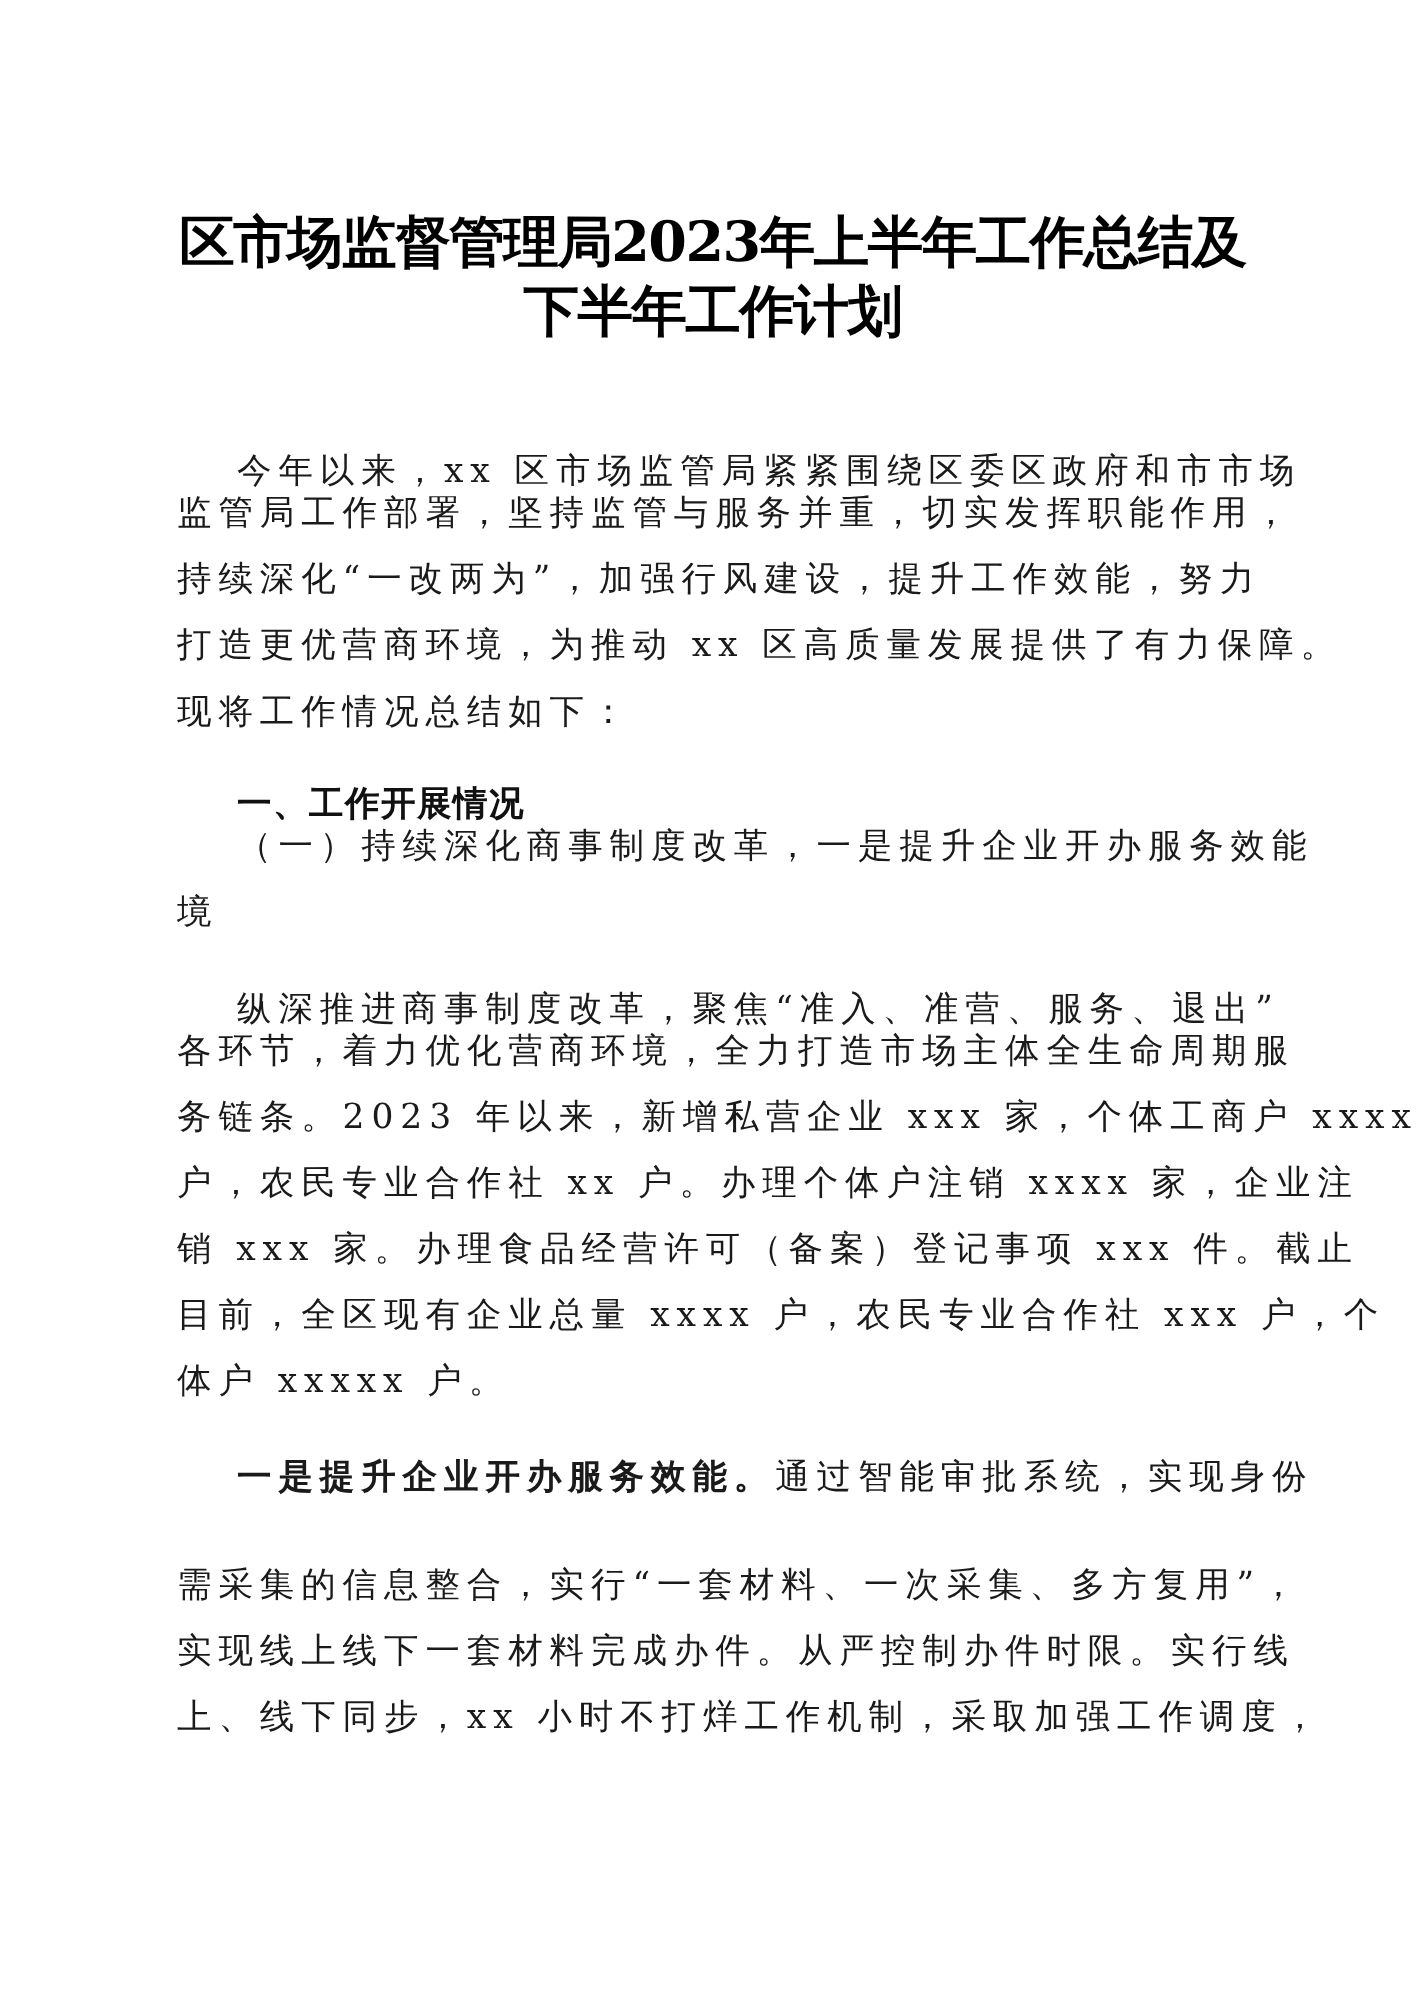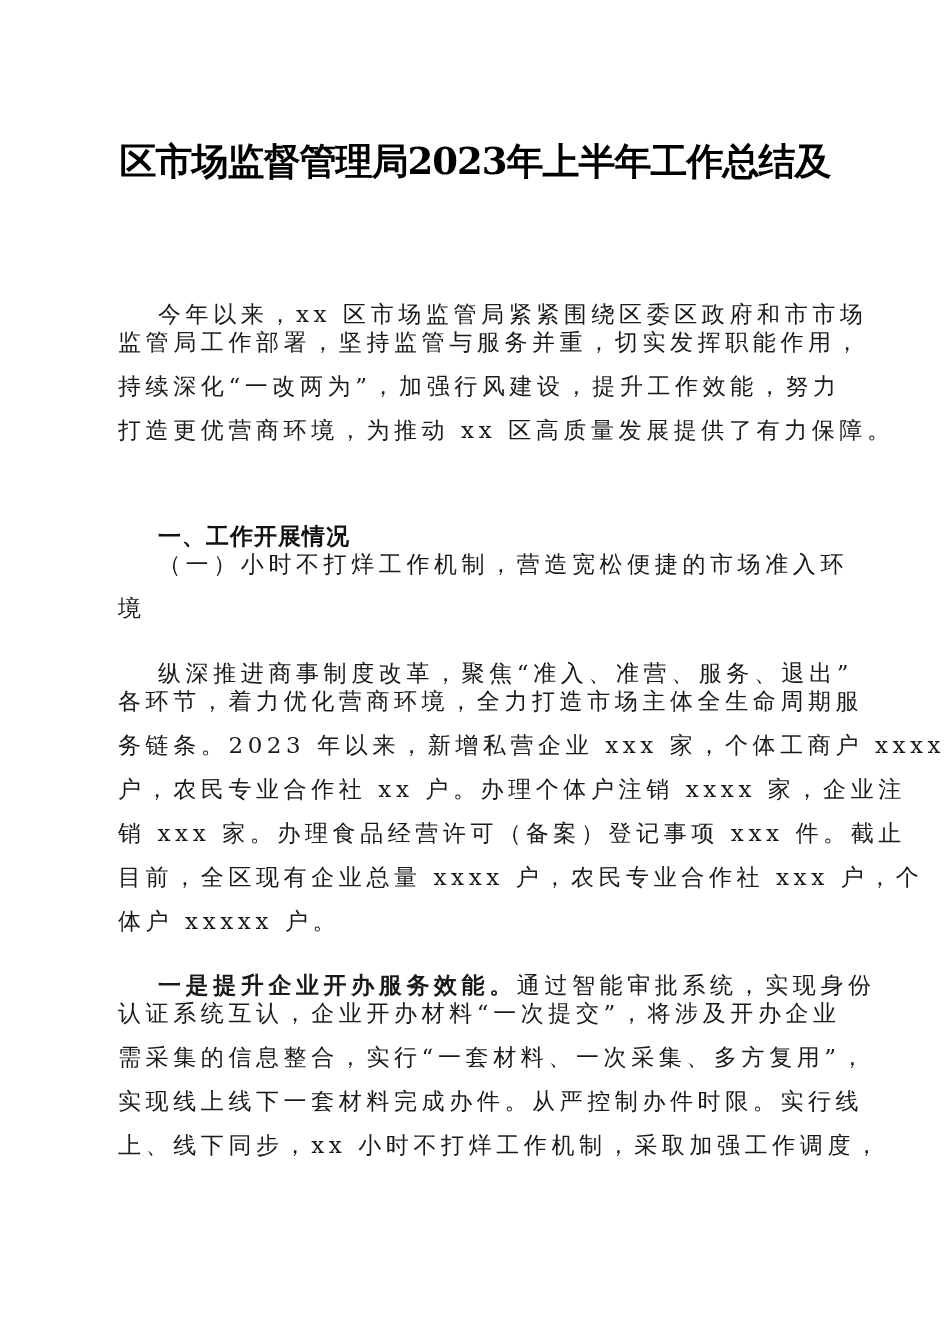--- a/index.html
+++ b/index.html
@@ -57,40 +57,41 @@
     }
     .heading2 { left: 158px; }
     .bold-lead { font-weight: bold; }
   </style>
 </head>
 <body>
 
 <div class="page">
 
   <div class="title l1">区市场监督管理局2023年上半年工作总结及</div>
+  <div class="title l2">下半年工作计划</div>
 
   <div class="line indent" style="top:283px">今年以来，xx 区市场监管局紧紧围绕区委区政府和市市场</div>
   <div class="line" style="top:327px">监管局工作部署，坚持监管与服务并重，切实发挥职能作用，</div>
   <div class="line" style="top:371px">持续深化“一改两为”，加强行风建设，提升工作效能，努力</div>
   <div class="line" style="top:415px">打造更优营商环境，为推动 xx 区高质量发展提供了有力保障。</div>
+  <div class="line" style="top:460px">现将工作情况总结如下：</div>
 
   <div class="line indent heading1" style="top:505px">一、工作开展情况</div>
 
-  <div class="line heading2" style="top:549px">（一）小时不打烊工作机制，营造宽松便捷的市场准入环</div>
+  <div class="line heading2" style="top:549px">（一）持续深化商事制度改革，一是提升企业开办服务效能</div>
   <div class="line" style="top:593px">境</div>
 
   <div class="line indent" style="top:642px">纵深推进商事制度改革，聚焦“准入、准营、服务、退出”</div>
   <div class="line" style="top:686px">各环节，着力优化营商环境，全力打造市场主体全生命周期服</div>
   <div class="line" style="top:730px">务链条。2023 年以来，新增私营企业 xxx 家，个体工商户 xxxx</div>
   <div class="line" style="top:774px">户，农民专业合作社 xx 户。办理个体户注销 xxxx 家，企业注</div>
   <div class="line" style="top:818px">销 xxx 家。办理食品经营许可（备案）登记事项 xxx 件。截止</div>
   <div class="line" style="top:862px">目前，全区现有企业总量 xxxx 户，农民专业合作社 xxx 户，个</div>
   <div class="line" style="top:906px">体户 xxxxx 户。</div>
 
   <div class="line indent" style="top:954px">
     <span class="bold-lead">一是提升企业开办服务效能。</span><span>通过智能审批系统，实现身份</span>
   </div>
-  <div class="line" style="top:998px">认证系统互认，企业开办材料“一次提交”，将涉及开办企业</div>
   <div class="line" style="top:1042px">需采集的信息整合，实行“一套材料、一次采集、多方复用”，</div>
   <div class="line" style="top:1086px">实现线上线下一套材料完成办件。从严控制办件时限。实行线</div>
   <div class="line" style="top:1130px">上、线下同步，xx 小时不打烊工作机制，采取加强工作调度，</div>
 
 </div>
 
 </body></html>

